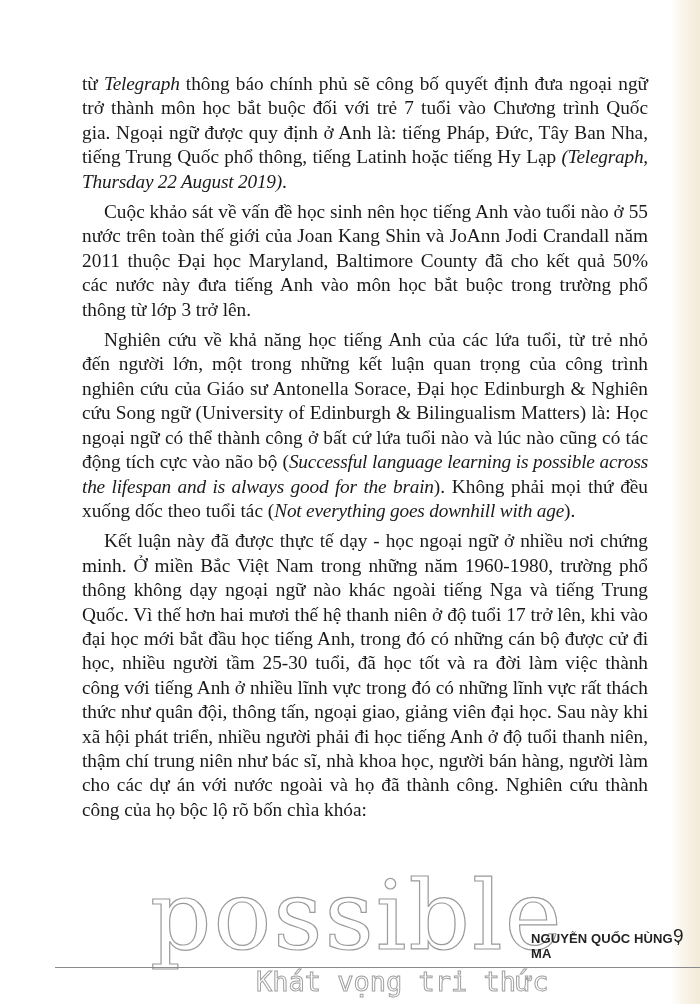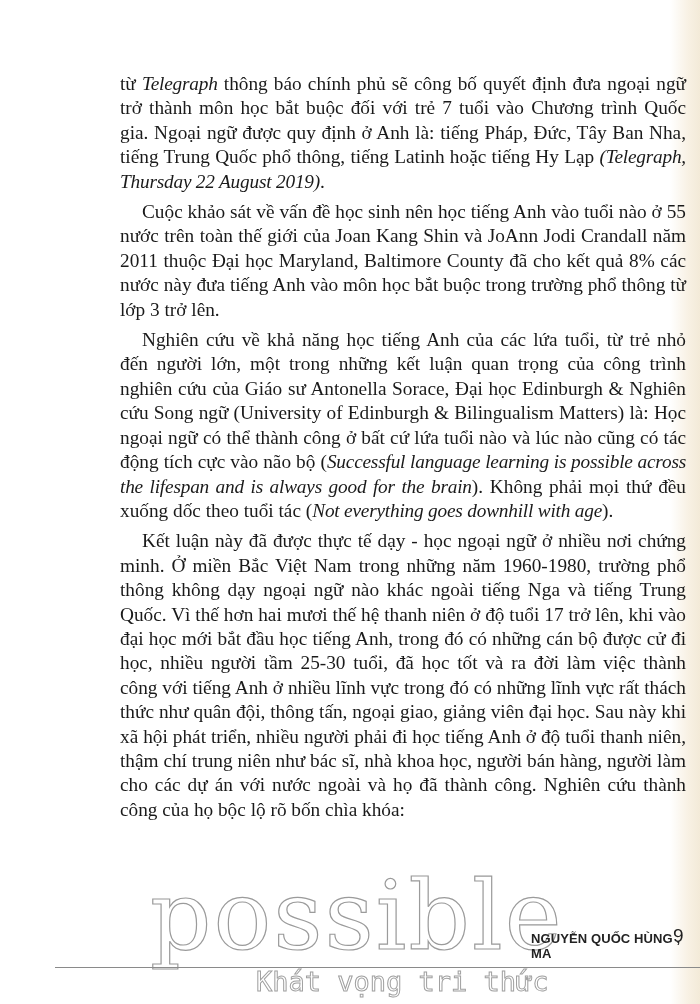--- a/index.html
+++ b/index.html
@@ -10,21 +10,20 @@
     color: #1a1a1a;
   }
   .page-edge {
     position: absolute; top: 0; right: 0; width: 30px; height: 1004px;
     background: linear-gradient(to right, rgba(255,255,255,0) 0%, #f8f1e4 60%, #f3ead8 100%);
   }
   .body-text {
     position: absolute; left: 82px; top: 72px; width: 566px;
     font-size: 19.3px; line-height: 24.4px;
     text-align: justify;
-    margin-left: 38px;
   }
   .body-text p { margin: 0 0 6px 0; text-indent: 22px; }
   .body-text p.first { text-indent: 0; }
   .body-text em { font-style: italic; letter-spacing: -0.2px; }
   .watermark {
     position: absolute; left: 150px; top: 868px; width: 430px;
     font-family: "DejaVu Serif", serif; font-size: 96px; line-height: 96px;
     color: transparent; -webkit-text-stroke: 1.2px #9b9b9b;
     letter-spacing: 2px; white-space: nowrap;
   }
@@ -48,21 +47,21 @@
     background: #8a8a8a;
   }
 </style>
 </head>
 <body>
 
 <div class="page-edge"></div>
 
 <div class="body-text">
   <p class="first"><span>từ </span><em>Telegraph</em><span> thông báo chính phủ sẽ công bố quyết định đưa ngoại ngữ trở thành môn học bắt buộc đối với trẻ 7 tuổi vào Chương trình Quốc gia. Ngoại ngữ được quy định ở Anh là: tiếng Pháp, Đức, Tây Ban Nha, tiếng Trung Quốc phổ thông, tiếng Latinh hoặc tiếng Hy Lạp </span><em>(Telegraph, Thursday 22 August 2019)</em><span>.</span></p>
-  <p><span>Cuộc khảo sát về vấn đề học sinh nên học tiếng Anh vào tuổi nào ở 55 nước trên toàn thế giới của Joan Kang Shin và JoAnn Jodi Crandall năm 2011 thuộc Đại học Maryland, Baltimore County đã cho kết quả 8% các nước này đưa tiếng Anh vào môn học bắt buộc trong trường phổ thông từ lớp 3 trở lên.</span></p>
+  <p><span>Cuộc khảo sát về vấn đề học sinh nên học tiếng Anh vào tuổi nào ở 55 nước trên toàn thế giới của Joan Kang Shin và JoAnn Jodi Crandall năm 2011 thuộc Đại học Maryland, Baltimore County đã cho kết quả 50% các nước này đưa tiếng Anh vào môn học bắt buộc trong trường phổ thông từ lớp 3 trở lên.</span></p>
   <p><span>Nghiên cứu về khả năng học tiếng Anh của các lứa tuổi, từ trẻ nhỏ đến người lớn, một trong những kết luận quan trọng của công trình nghiên cứu của Giáo sư Antonella Sorace, Đại học Edinburgh &amp; Nghiên cứu Song ngữ (University of Edinburgh &amp; Bilingualism Matters) là: Học ngoại ngữ có thể thành công ở bất cứ lứa tuổi nào và lúc nào cũng có tác động tích cực vào não bộ (</span><em>Successful language learning is possible across the lifespan and is always good for the brain</em><span>). Không phải mọi thứ đều xuống dốc theo tuổi tác (</span><em>Not everything goes downhill with age</em><span>).</span></p>
   <p><span>Kết luận này đã được thực tế dạy - học ngoại ngữ ở nhiều nơi chứng minh. Ở miền Bắc Việt Nam trong những năm 1960-1980, trường phổ thông không dạy ngoại ngữ nào khác ngoài tiếng Nga và tiếng Trung Quốc. Vì thế hơn hai mươi thế hệ thanh niên ở độ tuổi 17 trở lên, khi vào đại học mới bắt đầu học tiếng Anh, trong đó có những cán bộ được cử đi học, nhiều người tầm 25-30 tuổi, đã học tốt và ra đời làm việc thành công với tiếng Anh ở nhiều lĩnh vực trong đó có những lĩnh vực rất thách thức như quân đội, thông tấn, ngoại giao, giảng viên đại học. Sau này khi xã hội phát triển, nhiều người phải đi học tiếng Anh ở độ tuổi thanh niên, thậm chí trung niên như bác sĩ, nhà khoa học, người bán hàng, người làm cho các dự án với nước ngoài và họ đã thành công. Nghiên cứu thành công của họ bộc lộ rõ bốn chìa khóa:</span></p>
 </div>
 
 <div class="watermark">possible</div>
 <div class="watermark-sub">Khát vọng tri thức</div>
 
 <div class="footer-author">NGUYỄN QUỐC HÙNG , MA</div>
 <div class="footer-page">9</div>
 <div class="footer-rule"></div>

